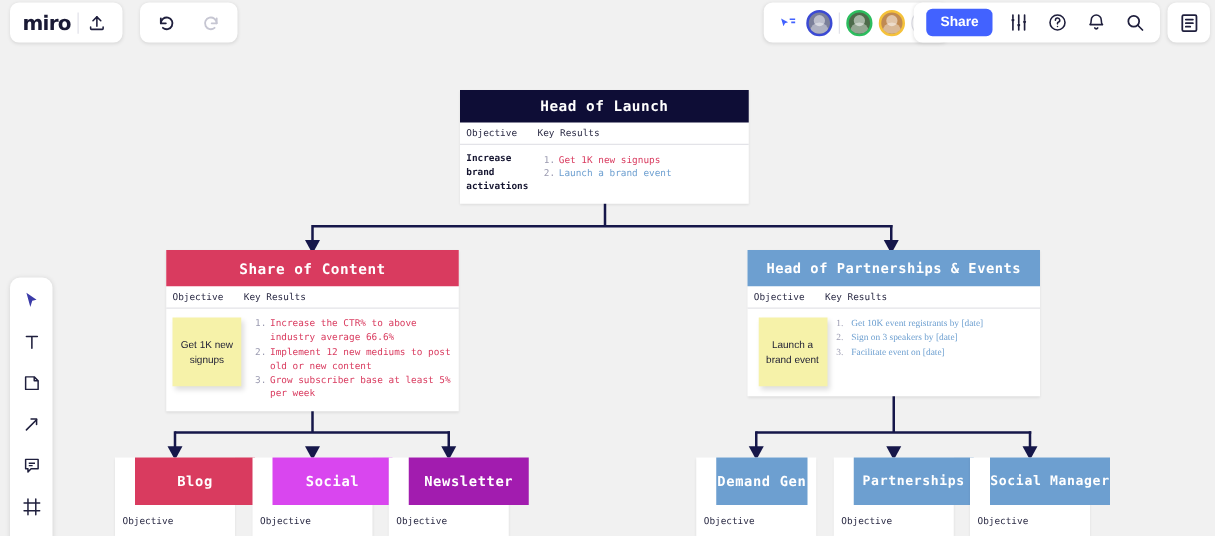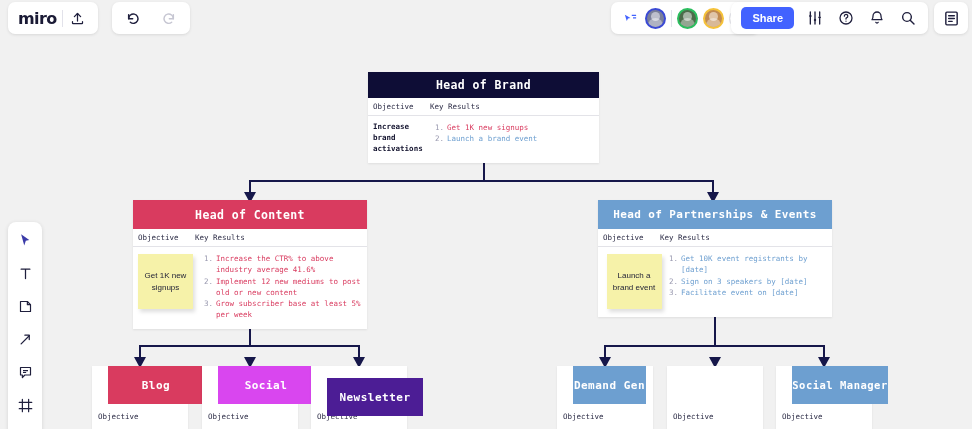--- a/index.html
+++ b/index.html
@@ -152,21 +152,21 @@
     counter-increment: kr;
     position: relative;
     padding-left: 12px;
   }
   .kr-list li::before {
     content: counter(kr) ".";
     position: absolute; left: 0;
     color: #9a9ab0;
   }
   .kr-pink  li { color: #d93b5f; }
-  .kr-blue  li { color: #6d9fd0; }
+  .kr-blue  li { color: #6d9fd0; font-family: Liberation Serif, serif; }
   .kr-brand li:nth-child(1) { color: #d93b5f; }
   .kr-brand li:nth-child(2) { color: #6d9fd0; }
 
   .sticky {
     width: 55px; min-height: 55px;
     background: #f6f2a9;
     box-shadow: 2px 3px 4px rgba(0,0,0,.13);
     font-family: "Liberation Sans", sans-serif;
     font-size: 8px; color: #1d1d33;
     text-align: center; line-height: 1.45;
@@ -354,46 +354,46 @@
       <polygon points="1,0 13,0 7,11" fill="#16174a"></polygon>
     </svg>
   <svg class="arrow" style="left:708px; top:357px;" width="15" height="12">
       <polygon points="1,0 13,0 7,11" fill="#16174a"></polygon>
     </svg>
   <svg class="arrow" style="left:817px; top:357px;" width="15" height="12">
       <polygon points="1,0 13,0 7,11" fill="#16174a"></polygon>
     </svg>
 
   <div class="card" style="left:368px; top:72px; width:231px;">
-    <div class="card-head" style="background:#0e0d36; height:26px; font-size:11.5px;">Head of Brand</div>
+    <div class="card-head" style="background:#0e0d36; height:26px; font-size:11.5px;">Head of Launch</div>
     <div class="colrow">
       <span class="col-obj">Objective</span>
       <span class="col-kr">Key Results</span>
     </div>
     <div class="bodyrow" style="min-height:46px;">
       <div class="obj-text">Increase brand activations</div>
       <ol class="kr-list kr-brand">
         <li>Get 1K new signups</li>
         <li>Launch a brand event</li>
       </ol>
     </div>
   </div>
 
   <div class="card" style="left:133px; top:200px; width:234px;">
-    <div class="card-head" style="background:#d93b5f; height:29px; font-size:11.5px;">Head of Content</div>
+    <div class="card-head" style="background:#d93b5f; height:29px; font-size:11.5px;">Share of Content</div>
     <div class="colrow">
       <span class="col-obj">Objective</span>
       <span class="col-kr">Key Results</span>
     </div>
     <div class="bodyrow" style="min-height:64px;">
       <div style="width:62px;">
         <div class="sticky">Get 1K new signups</div>
       </div>
       <ol class="kr-list kr-pink" style="padding-left:4px;">
-        <li>Increase the CTR% to above industry average 41.6%</li>
+        <li>Increase the CTR% to above industry average 66.6%</li>
         <li>Implement 12 new mediums to post old or new content</li>
         <li>Grow subscriber base at least 5% per week</li>
       </ol>
     </div>
   </div>
 
   <div class="card" style="left:598px; top:200px; width:234px;">
     <div class="card-head" style="background:#6d9fd0; height:29px; font-size:11px;">Head of Partnerships &amp; Events</div>
     <div class="colrow">
       <span class="col-obj">Objective</span>
@@ -415,30 +415,31 @@
     <div class="leaf-head" style="left:5px; top:0; width:96px; background:#d93b5f;">Blog</div>
     <div class="leaf-label" style="margin-top:40px;">Objective</div>
   </div>
 
   <div class="leaf-body" style="left:202px; top:366px; width:96px; height:63px;">
     <div class="leaf-head" style="left:5px; top:0; width:96px; background:#d946ef;">Social</div>
     <div class="leaf-label" style="margin-top:40px;">Objective</div>
   </div>
 
   <div class="leaf-body" style="left:311px; top:366px; width:96px; height:63px;">
-    <div class="leaf-head" style="left:5px; top:12px; width:96px; background:#4c1d95;">Newsletter</div>
+    <div class="leaf-head" style="left:5px; top:0; width:96px; background:#a21caf;">Newsletter</div>
     <div class="leaf-label" style="margin-top:40px;">Objective</div>
   </div>
 
   <div class="leaf-body" style="left:557px; top:366px; width:96px; height:63px;">
     <div class="leaf-head" style="left:5px; top:0; width:73px; background:#6d9fd0;">Demand Gen</div>
     <div class="leaf-label" style="margin-top:40px;">Objective</div>
   </div>
 
   <div class="leaf-body" style="left:667px; top:366px; width:96px; height:63px;">
+    <div class="leaf-head" style="left:5px; top:0; width:96px; background:#6d9fd0; font-size:10.5px;">Partnerships</div>
     <div class="leaf-label" style="margin-top:40px;">Objective</div>
   </div>
 
   <div class="leaf-body" style="left:776px; top:366px; width:96px; height:63px;">
     <div class="leaf-head" style="left:5px; top:0; width:96px; background:#6d9fd0; font-size:10.5px;">Social Manager</div>
     <div class="leaf-label" style="margin-top:40px;">Objective</div>
   </div>
 
 </div>
 

